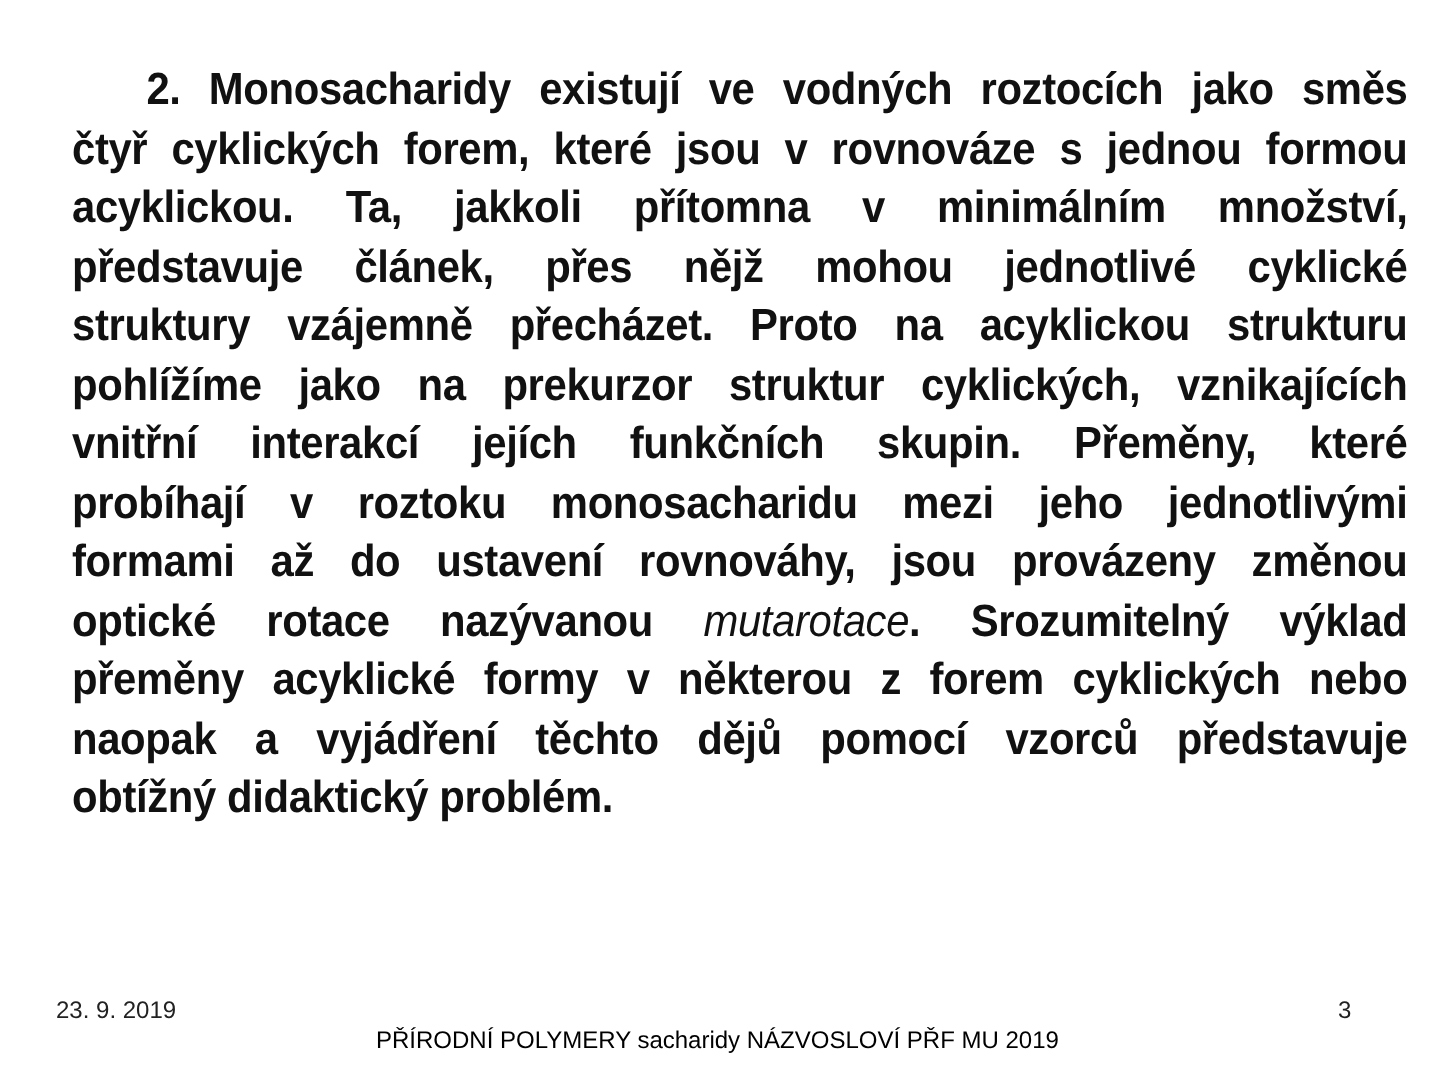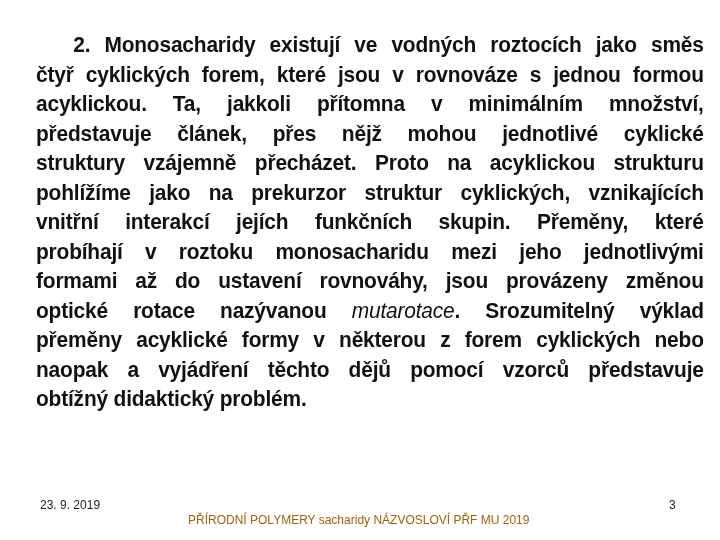--- a/index.html
+++ b/index.html
@@ -17,26 +17,26 @@
     .line {
       height: 29.5px; line-height: 29.5px; white-space: nowrap;
       text-align: justify; text-align-last: justify;
       transform: scaleX(0.93); transform-origin: left center;
       width: 718px;
     }
     .line.first { text-indent: 40px; }
     .line.last { text-align-last: left; }
     .line em { font-style: italic; font-weight: normal; }
     .footer-date {
-      position: absolute; left: 40px; top: 498px;
+      position: absolute; left: 28px; top: 498px;
       font-family: "Liberation Sans", sans-serif; font-size: 12px; color: #222;
     }
     .footer-title {
       position: absolute; left: 188px; top: 513px;
-      font-family: "Liberation Sans", sans-serif; font-size: 12px; color: #a16207;
+      font-family: "Liberation Sans", sans-serif; font-size: 12px; color: #000000;
     }
     .footer-page {
       position: absolute; left: 669px; top: 498px;
       font-family: "Liberation Sans", sans-serif; font-size: 12px; color: #222;
     }
   </style>
 </head>
 <body>
 
 <div class="scan">

